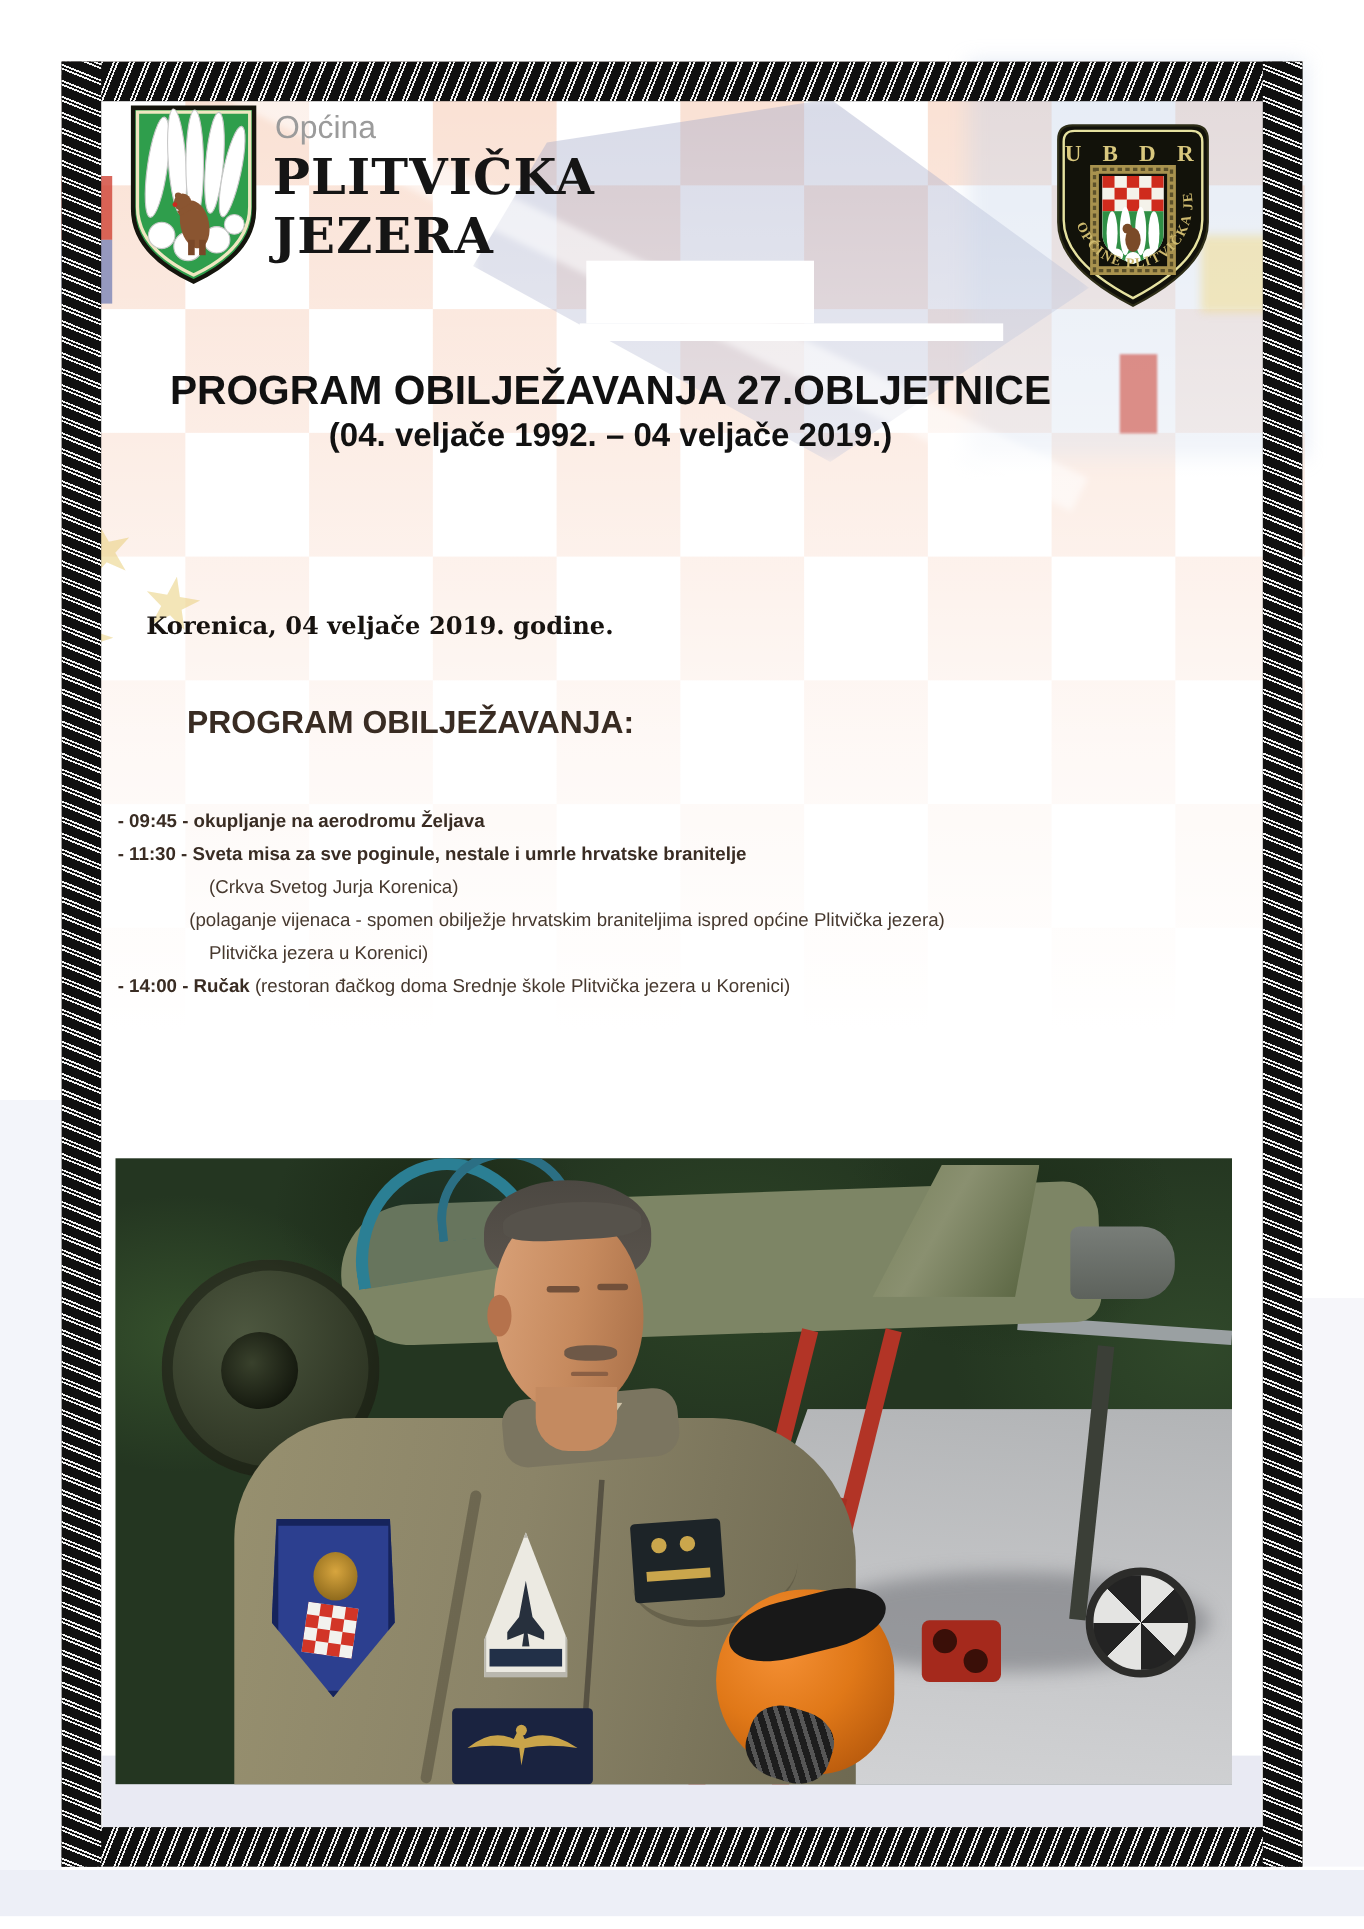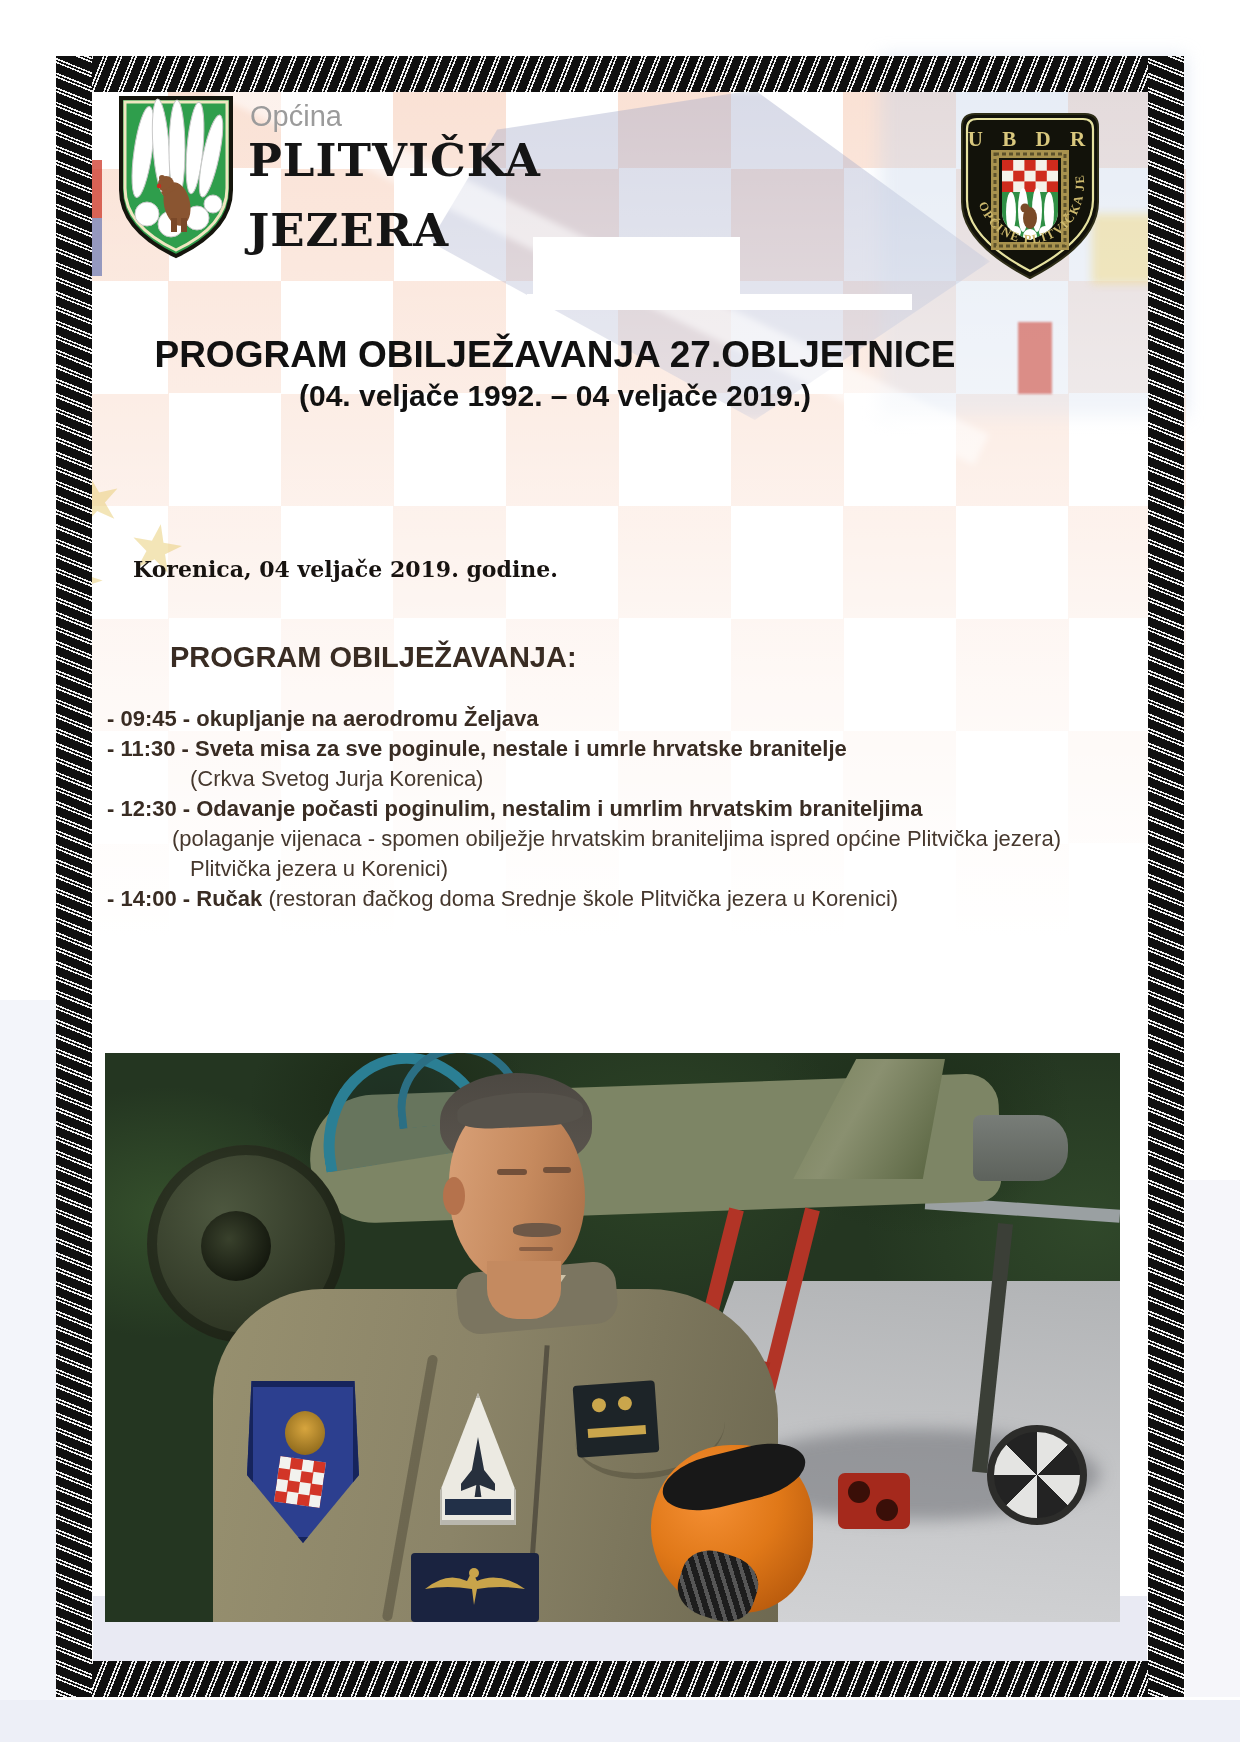--- a/index.html
+++ b/index.html
@@ -39,32 +39,32 @@
   .rope-top{left:56px;top:56px;width:1128px;height:36px;}
   .rope-bottom{left:56px;top:1661px;width:1128px;height:36px;}
   .rope-left{left:56px;top:56px;width:36px;height:1641px;}
   .rope-right{left:1148px;top:56px;width:36px;height:1641px;}
   
   .logo-svg{position:absolute;left:113px;top:92px;z-index:2;}
   .logo-opcina{position:absolute;left:250px;top:100px;z-index:2;color:#9b9b9b;
     font-family:"Liberation Sans",sans-serif;font-size:29px;}
   .logo-name1{position:absolute;left:248px;top:134px;z-index:2;color:#151515;
     font-family:"DejaVu Serif","Liberation Serif",serif;font-weight:bold;font-size:45px;letter-spacing:1px;}
-  .logo-name2{position:absolute;left:248px;top:204px;z-index:2;color:#151515;
+  .logo-name2{position:absolute;left:248px;top:188px;z-index:2;color:#151515;
     font-family:"DejaVu Serif","Liberation Serif",serif;font-weight:bold;font-size:45px;letter-spacing:1px;}
   .badge-svg{position:absolute;left:955px;top:110px;z-index:2;}
   
   .title{position:absolute;left:75px;top:333px;width:960px;z-index:2;text-align:center;color:#111;}
   .title .l1{font-size:37px;font-weight:bold;line-height:43px;}
   .title .l3{font-size:30px;font-weight:bold;line-height:40px;}
   .dateline{position:absolute;left:133px;top:556px;z-index:2;color:#171310;
     font-family:"DejaVu Serif","Liberation Serif",serif;font-weight:bold;font-size:22px;}
   .prog-head{position:absolute;left:170px;top:641px;z-index:2;color:#392c23;font-weight:bold;font-size:29px;}
   
-  .schedule{position:absolute;left:107px;top:704px;width:1010px;z-index:2;font-size:22px;color:#3c2f27;}
+  .schedule{position:absolute;left:107px;top:732px;width:1010px;z-index:2;font-size:17px;color:#3c2f27;}
   .sch-row{line-height:30px;white-space:nowrap;}
   .sch-row .b{font-weight:bold;color:#392c23;}
   .sch-row .n{font-weight:normal;color:#46382e;}
   
   .photo{position:absolute;left:105px;top:1053px;width:1015px;height:569px;z-index:2;overflow:hidden;
     background-color:#243621;
     background-image:
       radial-gradient(240px 180px at 6% 28%,#35502c 0%,rgba(0,0,0,0) 70%),
       radial-gradient(200px 150px at 28% 8%,#1b2916 0%,rgba(0,0,0,0) 70%),
       radial-gradient(280px 220px at 55% 18%,#2d4426 0%,rgba(0,0,0,0) 70%),
@@ -254,21 +254,20 @@
     <div class="l3">(04. veljače 1992. – 04 veljače 2019.)</div>
   </div>
 
   <div class="dateline">Korenica, 04 veljače 2019. godine.</div>
   <div class="prog-head">PROGRAM OBILJEŽAVANJA:</div>
 
   <div class="schedule">
     <div class="sch-row"><span class="b">- 09:45 - okupljanje na aerodromu Željava</span><span class="n"></span></div>
     <div class="sch-row"><span class="b">- 11:30 - Sveta misa za sve poginule, nestale i umrle hrvatske branitelje</span><span class="n"></span></div>
     <div class="sch-row" style="margin-left:83px;"><span class="b"></span><span class="n">(Crkva Svetog Jurja Korenica)</span></div>
-    <div class="sch-row"><span class="b">- 12:30 - Odavanje počasti poginulim, nestalim i umrlim hrvatskim braniteljima</span><span class="n"></span></div>
     <div class="sch-row" style="margin-left:65px;"><span class="b"></span><span class="n">(polaganje vijenaca - spomen obilježje hrvatskim braniteljima ispred općine Plitvička jezera)</span></div>
     <div class="sch-row" style="margin-left:83px;"><span class="b"></span><span class="n">Plitvička jezera u Korenici)</span></div>
     <div class="sch-row"><span class="b">- 14:00 - Ručak</span><span class="n"> (restoran đačkog doma Srednje škole Plitvička jezera u Korenici)</span></div>
   </div>
 
   <div class="photo">
     <div class="ph-concrete"></div>
     <div class="ph-shadow"></div>
     <div class="ph-stab"></div>
     <div class="ph-gear"></div>

